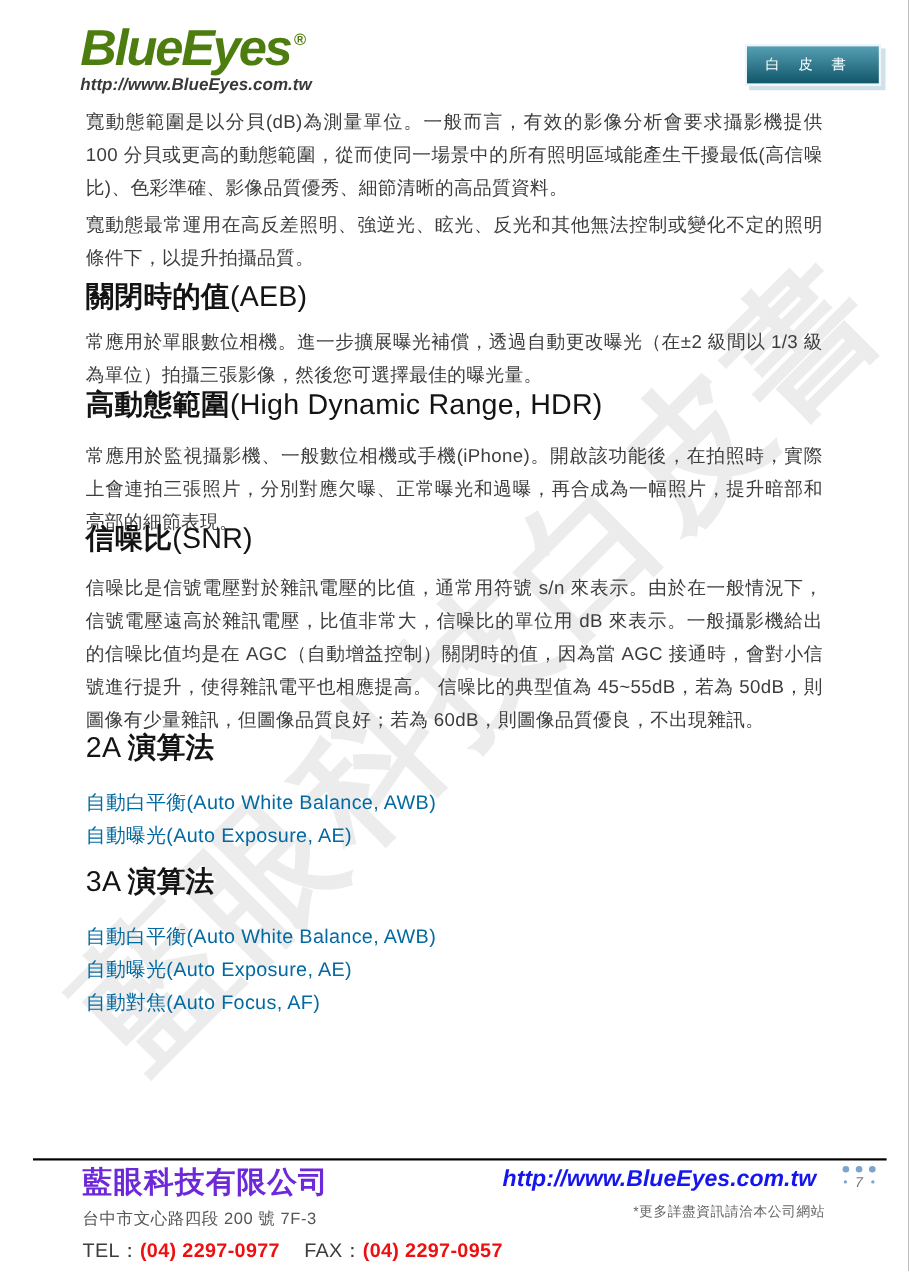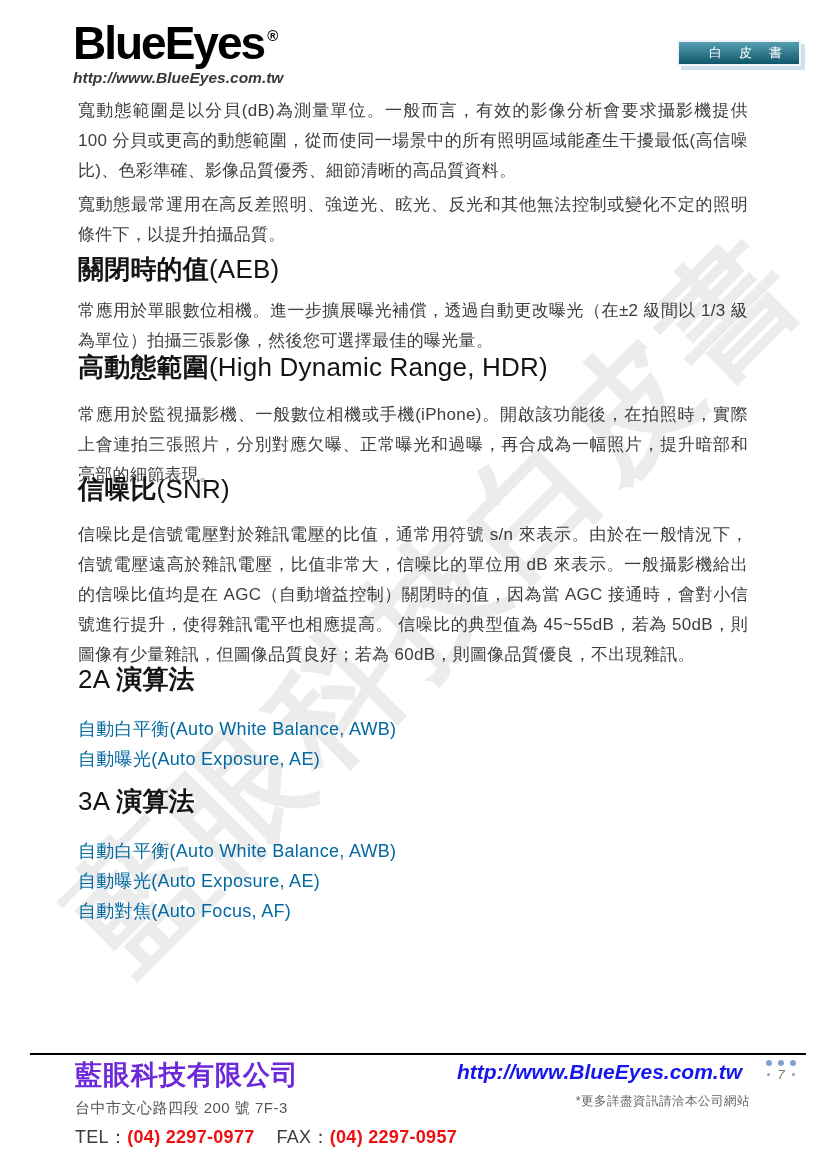--- a/index.html
+++ b/index.html
@@ -13,36 +13,36 @@
   
   .watermark {
     position:absolute; top:540px; left:-45px; width:950px; line-height:1;
     text-align:center; font-size:130px; font-weight:700; letter-spacing:8px;
     color:rgba(0,0,0,0.075); transform:rotate(-45deg); white-space:nowrap;
     z-index:0; pointer-events:none;
   }
   
   .logo { position:absolute; top:20px; left:73px; z-index:2; }
   .logo-main {
-    font-size:46px; font-weight:800; letter-spacing:-2px;
-    color:#000000; line-height:1.0;
+    font-size:46px; font-weight:800; font-style:italic; letter-spacing:-2px;
+    color:#4d7c0f; line-height:1.0;
   }
   .logo-main sup { font-size:15px; font-weight:700; letter-spacing:0; vertical-align:18px; margin-left:3px; }
   .logo-url {
     margin-top:3px; font-size:15.5px; font-weight:700; font-style:italic;
     color:#39393b; letter-spacing:0;
   }
   .badge {
     position:absolute; top:40px; right:25px; z-index:2;
-    width:124px; height:26px;
+    width:124px; height:38px;
     background:linear-gradient(#569fb2,#10566a);
     border:2px solid #eef4f7;
     box-shadow:4px 4px 0 #cfe2eb;
     color:#fff; font-size:13px;
-    display:flex; align-items:center; justify-content:flex-end;
+    display:flex; align-items:center; justify-content:flex-start;
   }
   .badge span { letter-spacing:17px; text-indent:17px; }
   
   .content { position:absolute; left:78px; right:78px; top:0; bottom:0; z-index:1; }
   .content p.body-p {
     position:absolute; left:0; right:0;
     font-size:17px; line-height:30px; letter-spacing:0.3px;
     text-align:justify; color:#3d3d3d;
   }
   .content h2 {

